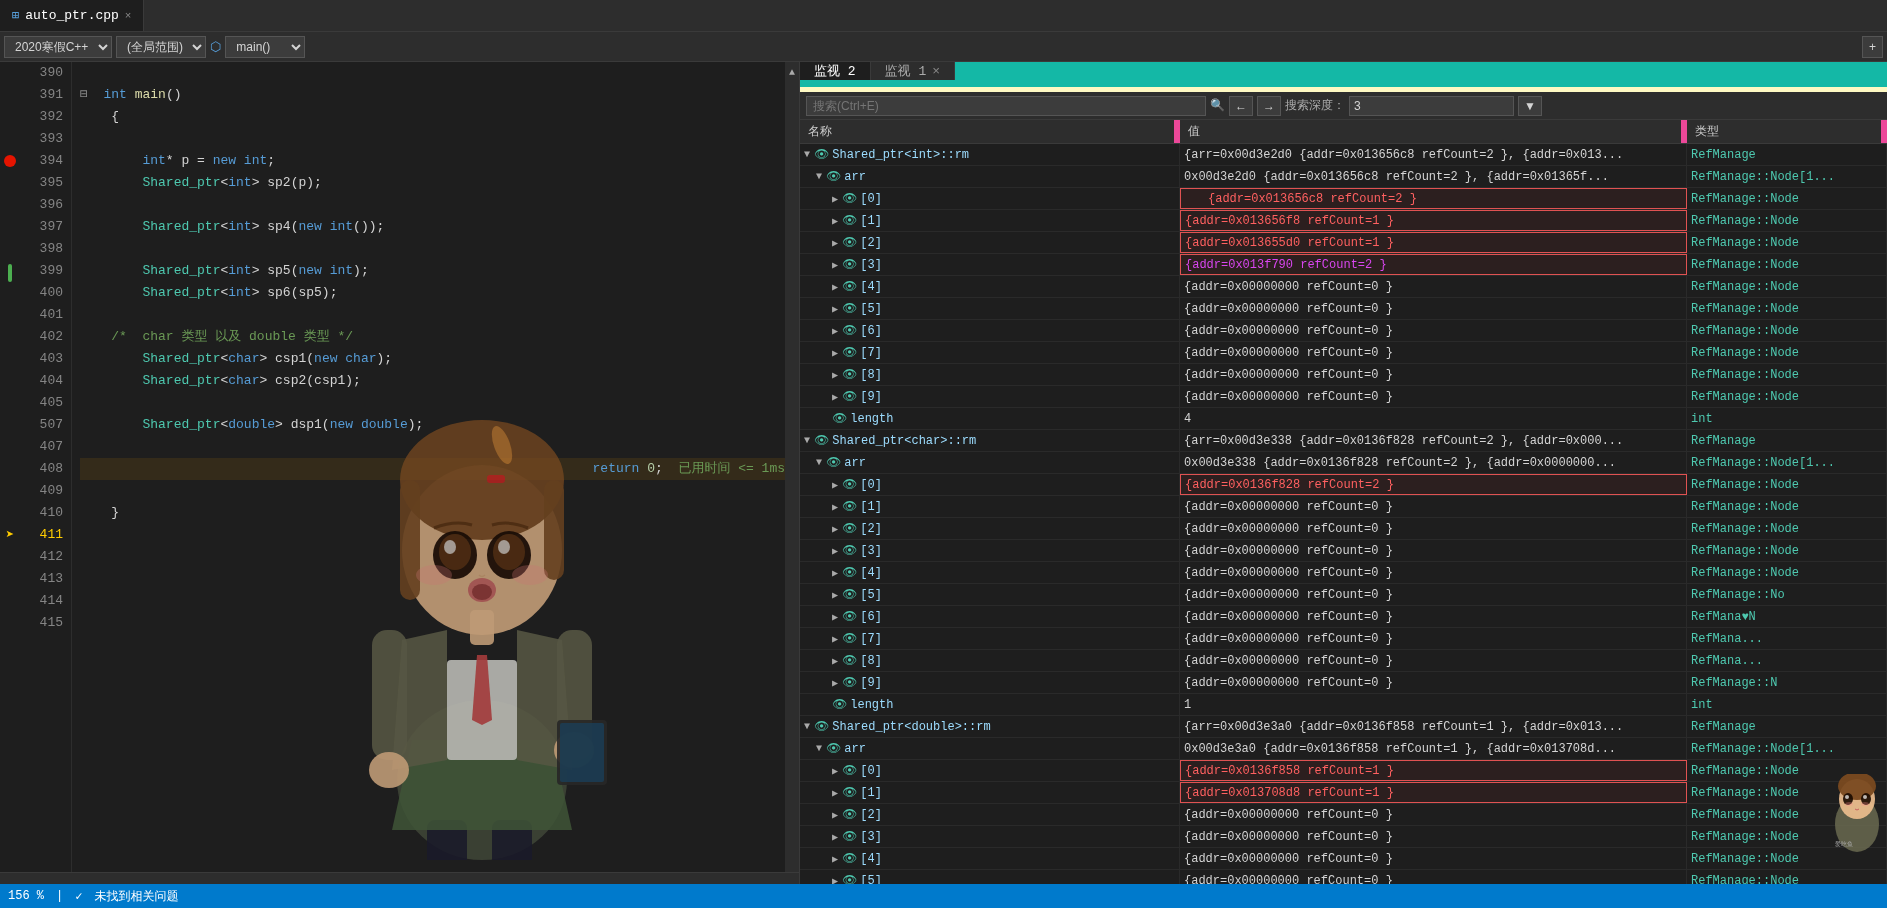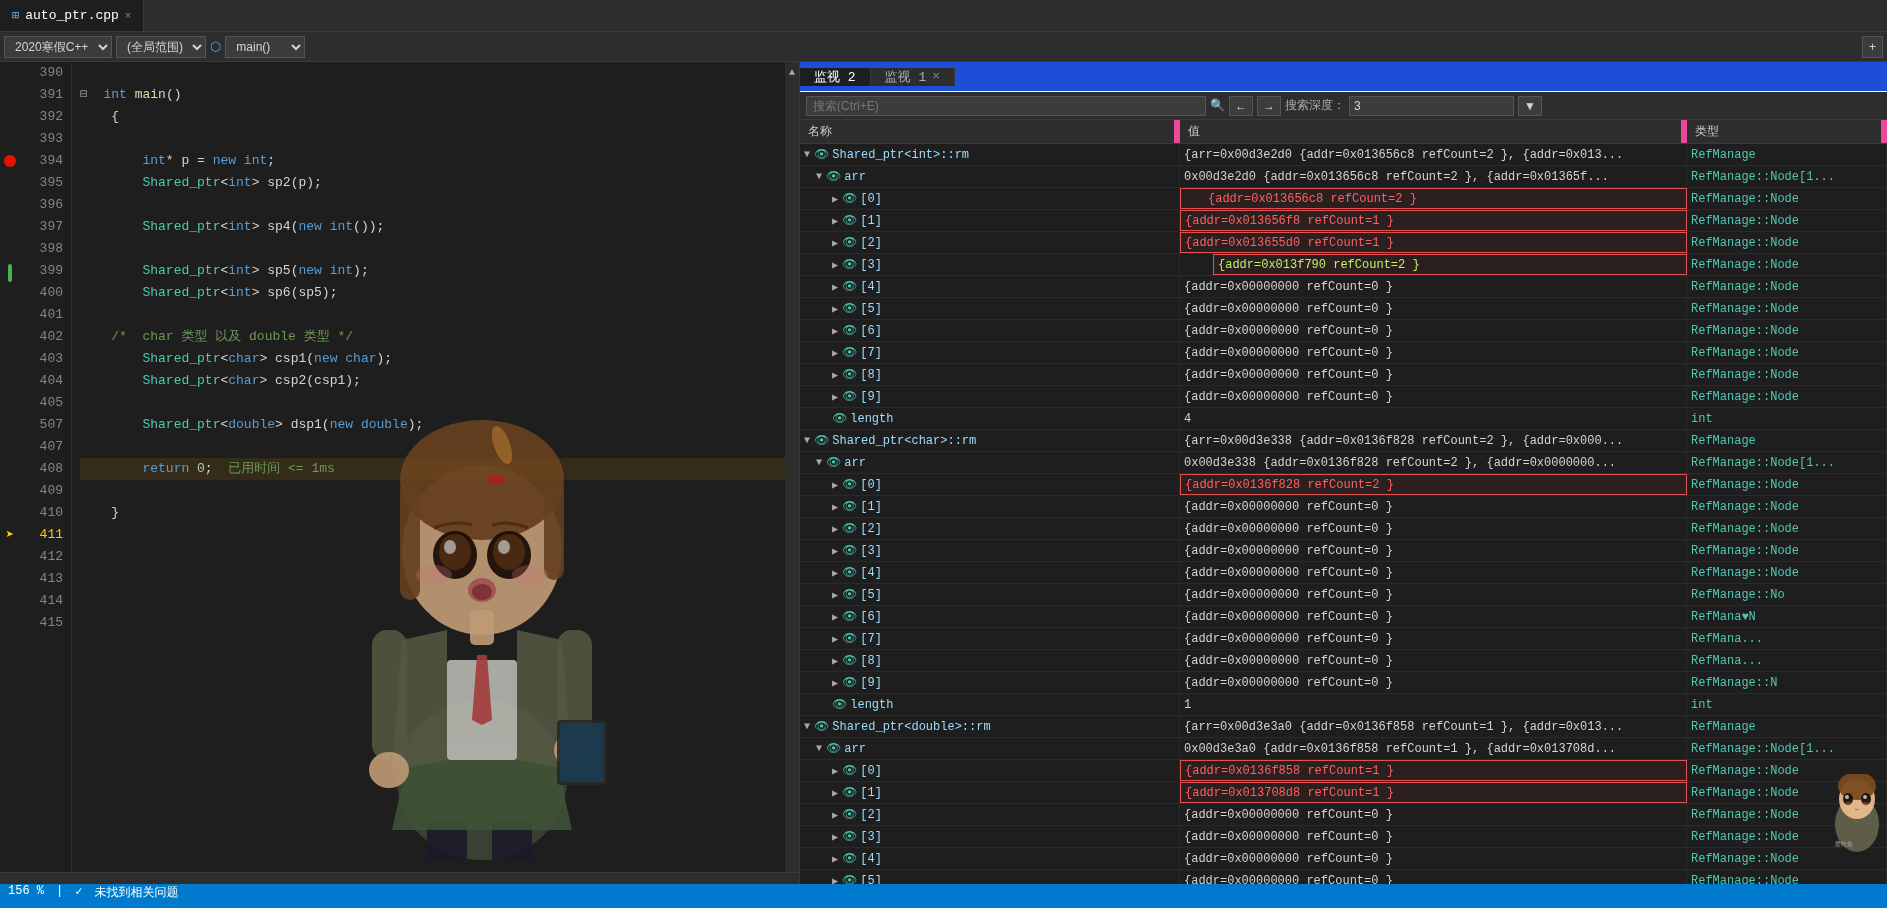--- a/index.html
+++ b/index.html
@@ -125,20 +125,21 @@
 
     .code-line {
       height: 22px;
       line-height: 22px;
       white-space: pre;
       font-size: 13px;
     }
 
     .code-line.current-line {
       background: rgba(255, 165, 0, 0.1);
+      text-align: right;
     }
 
     
     .kw { color: #569cd6; }
     .fn { color: #dcdcaa; }
     .num { color: #b5cea8; }
     .comment { color: #6a9955; }
     .type { color: #4ec9b0; }
     .plain { color: #d4d4d4; }
 
@@ -164,20 +165,21 @@
     .arrow-right {
       color: #ffcc00;
       font-size: 14px;
     }
 
     
     .status-bar {
       height: 24px;
       background: #007acc;
       display: flex;
+      align-items: center;
       padding: 0 8px;
       font-size: 12px;
       color: #fff;
       gap: 12px;
     }
 
     
     .code-scrollbar {
       height: 12px;
       background: #2d2d2d;
@@ -188,24 +190,24 @@
     .watch-pane {
       flex: 1;
       display: flex;
       flex-direction: column;
       background: #1e1e1e;
       overflow: hidden;
     }
 
     .watch-tab-bar {
       display: flex;
-      background: #1d4ed8;
-      border-bottom: 1px solid #fef9c3;
+      background: #14b8a6;
+      border-bottom: 5px solid #fef9c3;
       height: 30px;
-      align-items: center;
+      align-items: flex-start;
     }
 
     .watch-tab {
       display: flex;
       align-items: center;
       padding: 0 14px;
       font-size: 13px;
       cursor: pointer;
       border-right: 1px solid #3a3a3a;
     }
@@ -655,21 +657,21 @@
         <div class="watch-cell watch-cell-value highlighted-box" style="color:#ff6060;">{addr=0x013655d0 refCount=1 }</div>
         <div class="watch-cell watch-cell-type">RefManage::Node</div>
       </div>
 
       <div class="watch-row">
         <div class="watch-cell watch-cell-name indent-2">
           <span class="expand-arrow closed"></span>
           <span style="color:#4ec9b0; margin-right:3px;">👁</span>
           <span>[3]</span>
         </div>
-        <div class="watch-cell watch-cell-value highlighted-box" style="color:#bef264;margin-left:33px;">{addr=0x013f790 refCount=2 }</div>
+        <div class="watch-cell watch-cell-value highlighted-box" style="color:#d946ef;">{addr=0x013f790 refCount=2 }</div>
         <div class="watch-cell watch-cell-type">RefManage::Node</div>
       </div>
 
       <div class="watch-row">
         <div class="watch-cell watch-cell-name indent-2"><span class="expand-arrow closed"></span><span style="color:#4ec9b0; margin-right:3px;">👁</span>[4]</div>
         <div class="watch-cell watch-cell-value">{addr=0x00000000 refCount=0 }</div>
         <div class="watch-cell watch-cell-type">RefManage::Node</div>
       </div>
       <div class="watch-row">
         <div class="watch-cell watch-cell-name indent-2"><span class="expand-arrow closed"></span><span style="color:#4ec9b0; margin-right:3px;">👁</span>[5]</div>

